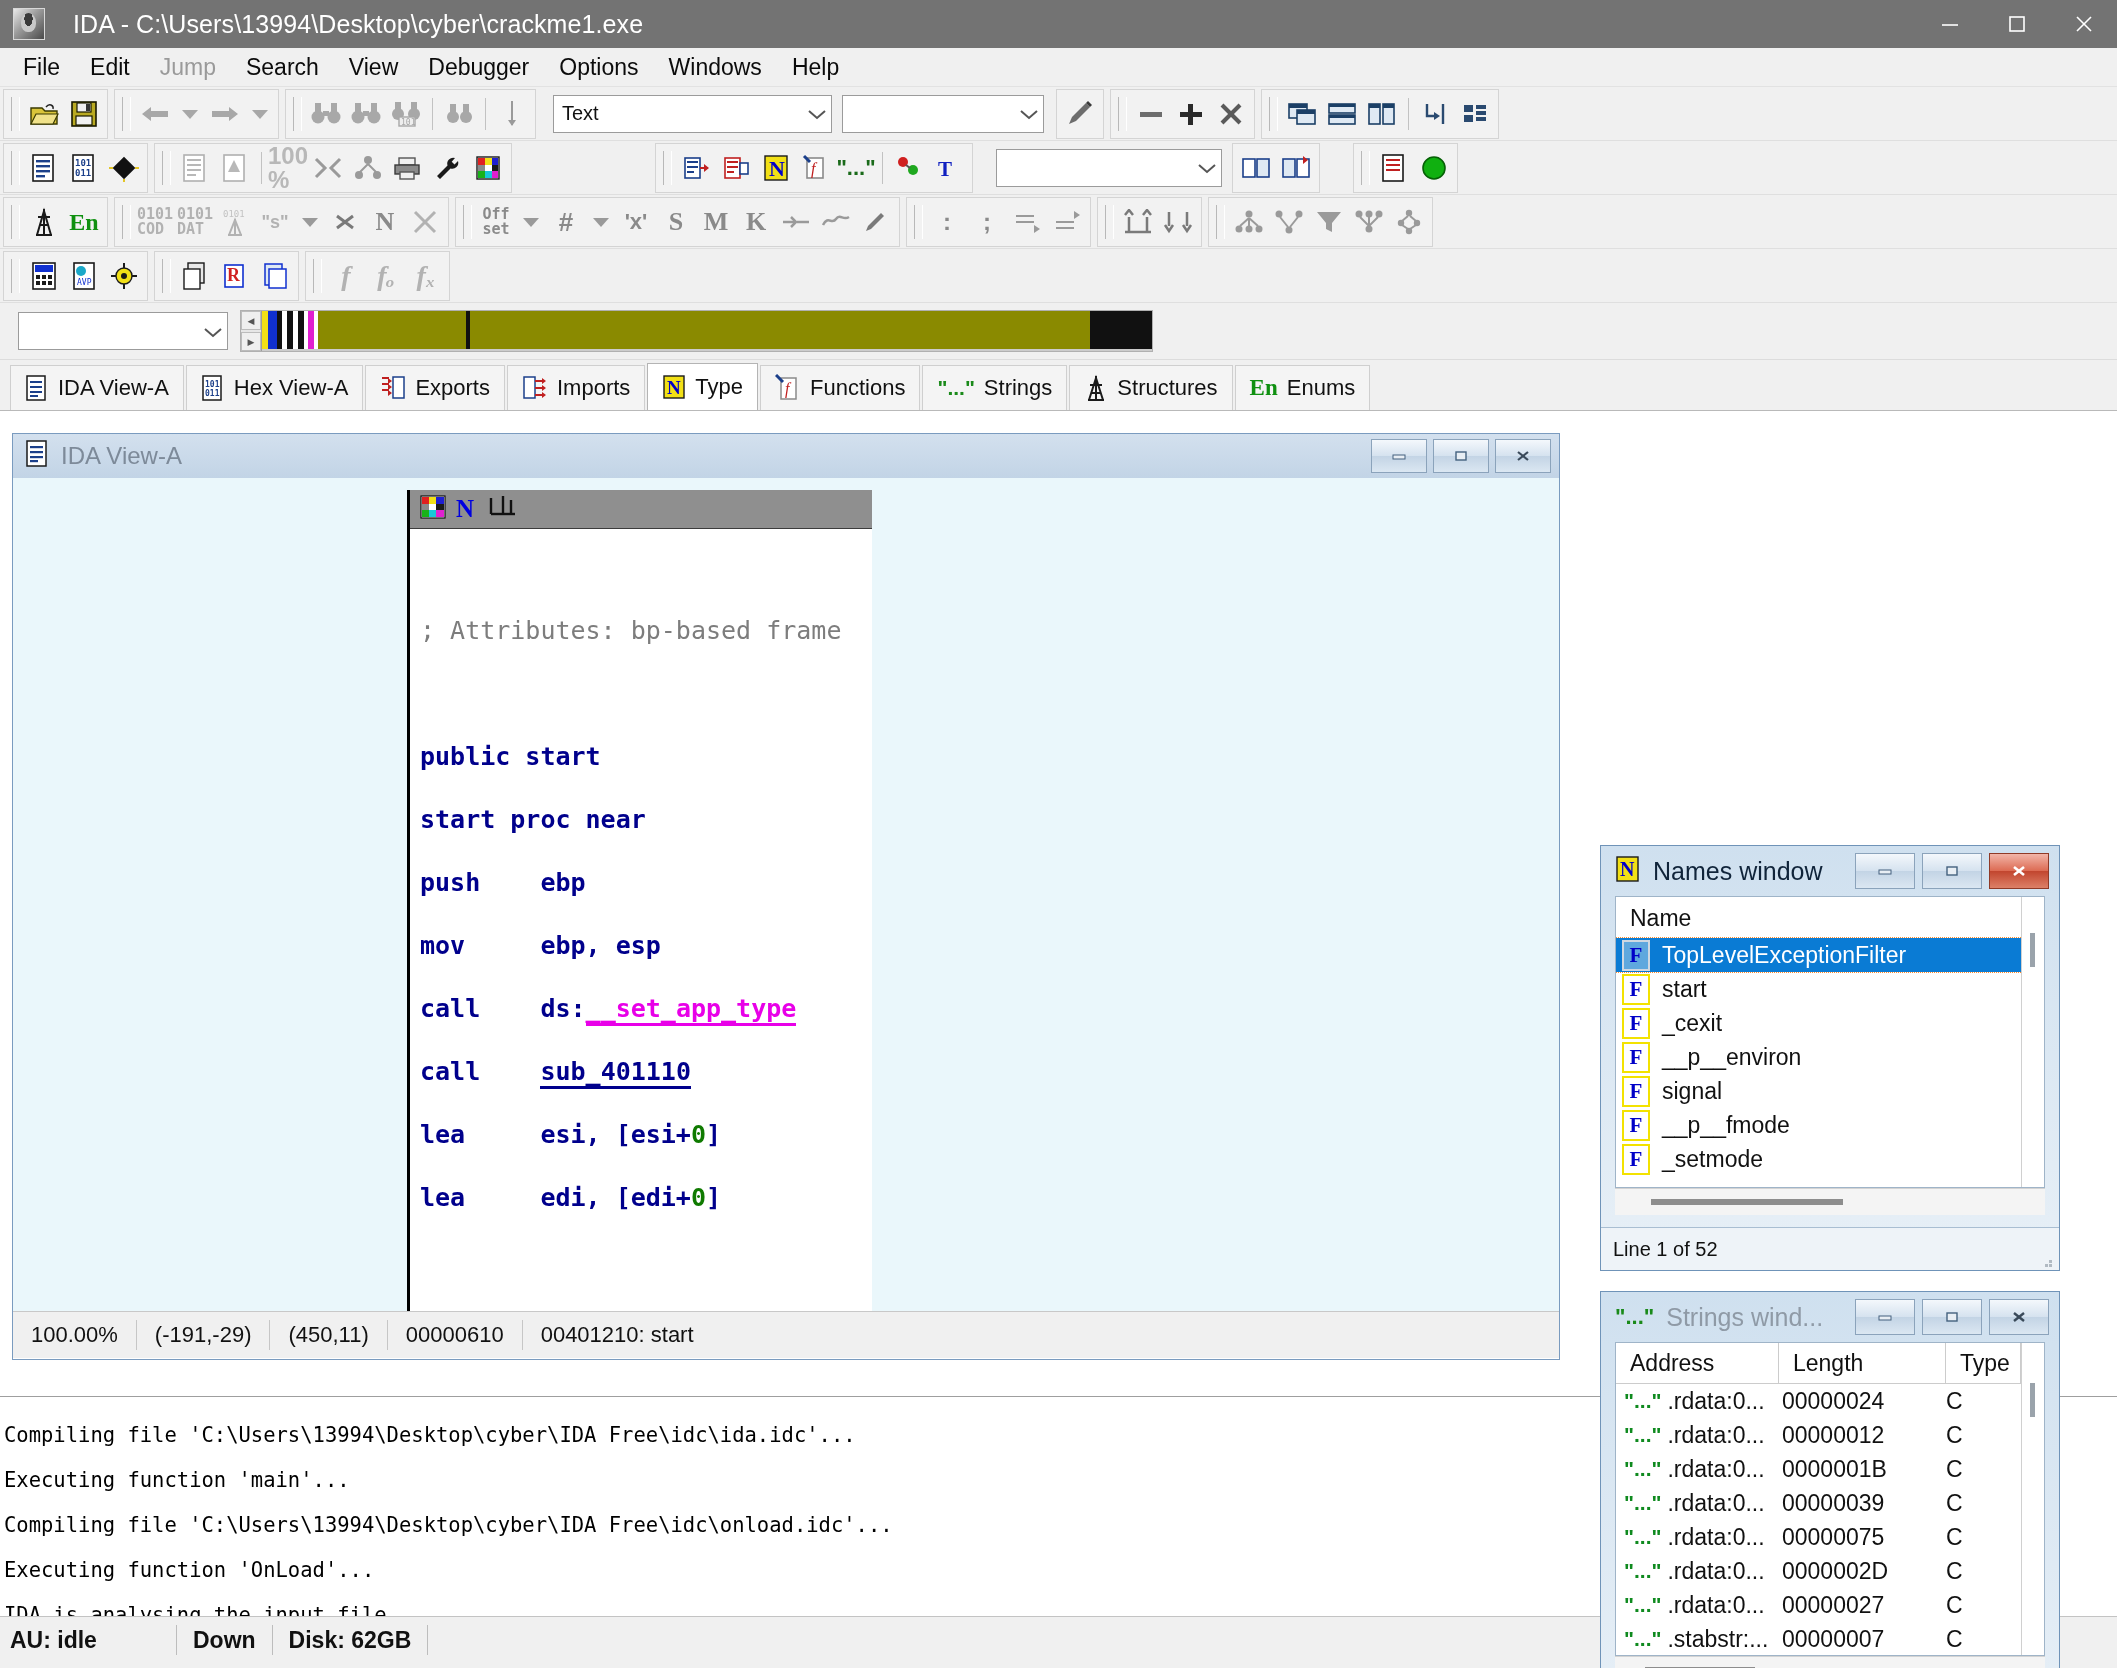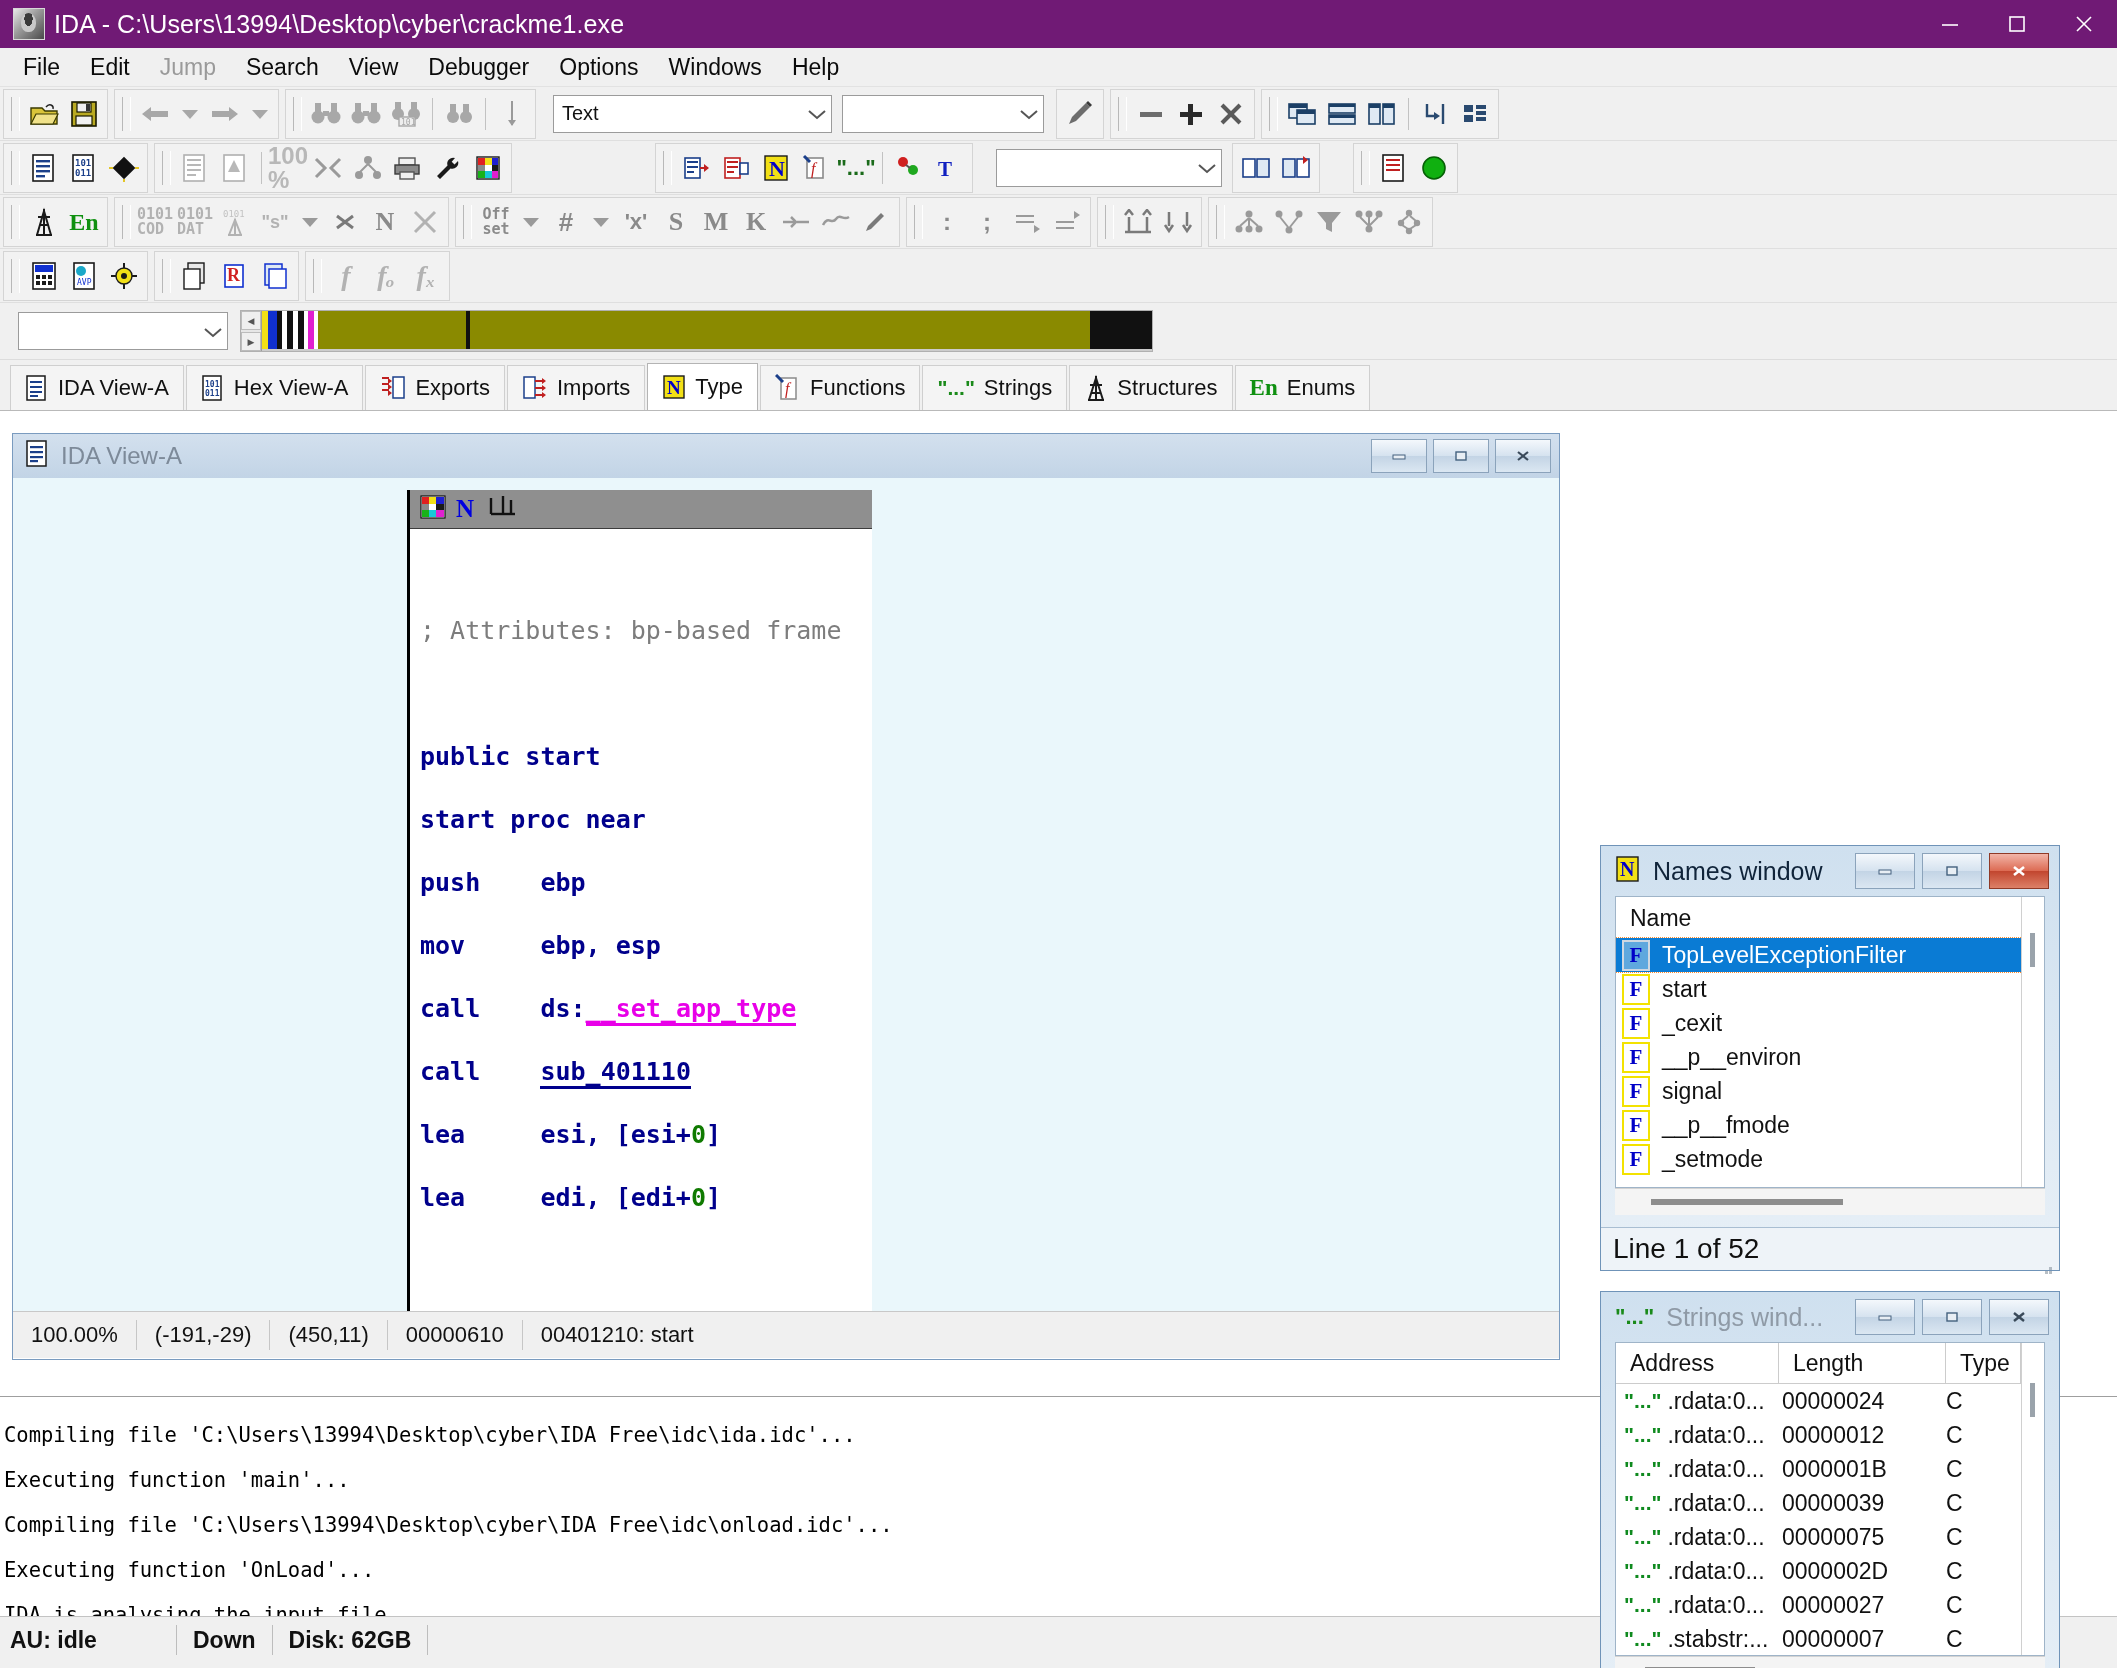--- a/index.html
+++ b/index.html
@@ -4,22 +4,23 @@
 <style>
   html,body{margin:0;padding:0;}
   body{
     width:2117px;height:1668px;overflow:hidden;
     font-family:"Liberation Sans", sans-serif;
     background:#f0f0f0;
     -webkit-font-smoothing:none;
   }
   
   #titlebar{
-    height:48px;background:#701a75;display:flex;align-items:center;
+    height:48px;background:#737373;display:flex;align-items:center;
     color:#ffffff;
+    gap:19px;
   }
   #title-icon{
     width:30px;height:30px;margin-left:13px;margin-right:9px;
     background:linear-gradient(135deg,#e8e8e8 0%,#9a9a9a 45%,#4a4a4a 100%);
     border:1px solid #d8d8d8;position:relative;flex:none;
   }
   #title-icon:after{
     content:"";position:absolute;left:7px;top:4px;width:15px;height:19px;
     background:radial-gradient(ellipse at 50% 30%,#3a3a3a 0 38%,#c9c9c9 39% 100%);
     border-radius:50% 50% 45% 45%;
@@ -157,21 +158,21 @@
     margin-right:12px;flex:none;font-family:"Liberation Serif", serif;
   }
   .lb-row.selected .fmark{background:#5fa8de;border-color:#cfd8e2;}
   .vscroll{position:absolute;right:0;top:0;width:22px;bottom:0;background:#ffffff;border-left:1px solid #d0d0d0;}
   .vthumb{position:absolute;left:8px;width:5px;background:#9aa3ab;}
   .hscroll{height:26px;background:#f4f4f4;border-top:1px solid #d3d3d3;position:relative;}
   .hthumb{position:absolute;top:10px;height:6px;background:#8d8d8d;}
   .dw-status{
     position:absolute;left:0;right:0;bottom:0;height:42px;
     background:#eef3f8;border-top:1px solid #a9bed2;display:flex;align-items:center;
-    padding-left:12px;font-size:28px;color:#111;
+    padding-left:12px;font-size:20px;color:#111;
   }
   .resize-grip{position:absolute;right:6px;bottom:6px;width:14px;height:14px;opacity:.6;}
   
   #strings-win{
     position:absolute;left:1600px;top:880px;width:458px;height:432px;
     border:1px solid #6f93b8;
     background:linear-gradient(180deg,#cfe0ef 0%,#e8f0f7 100%);
   }
   .tbl-head{display:flex;font-size:23px;color:#111;border-bottom:1px solid #cccccc;}
   .tbl-head div{padding:7px 0 6px 14px;border-right:1px solid #cccccc;}

